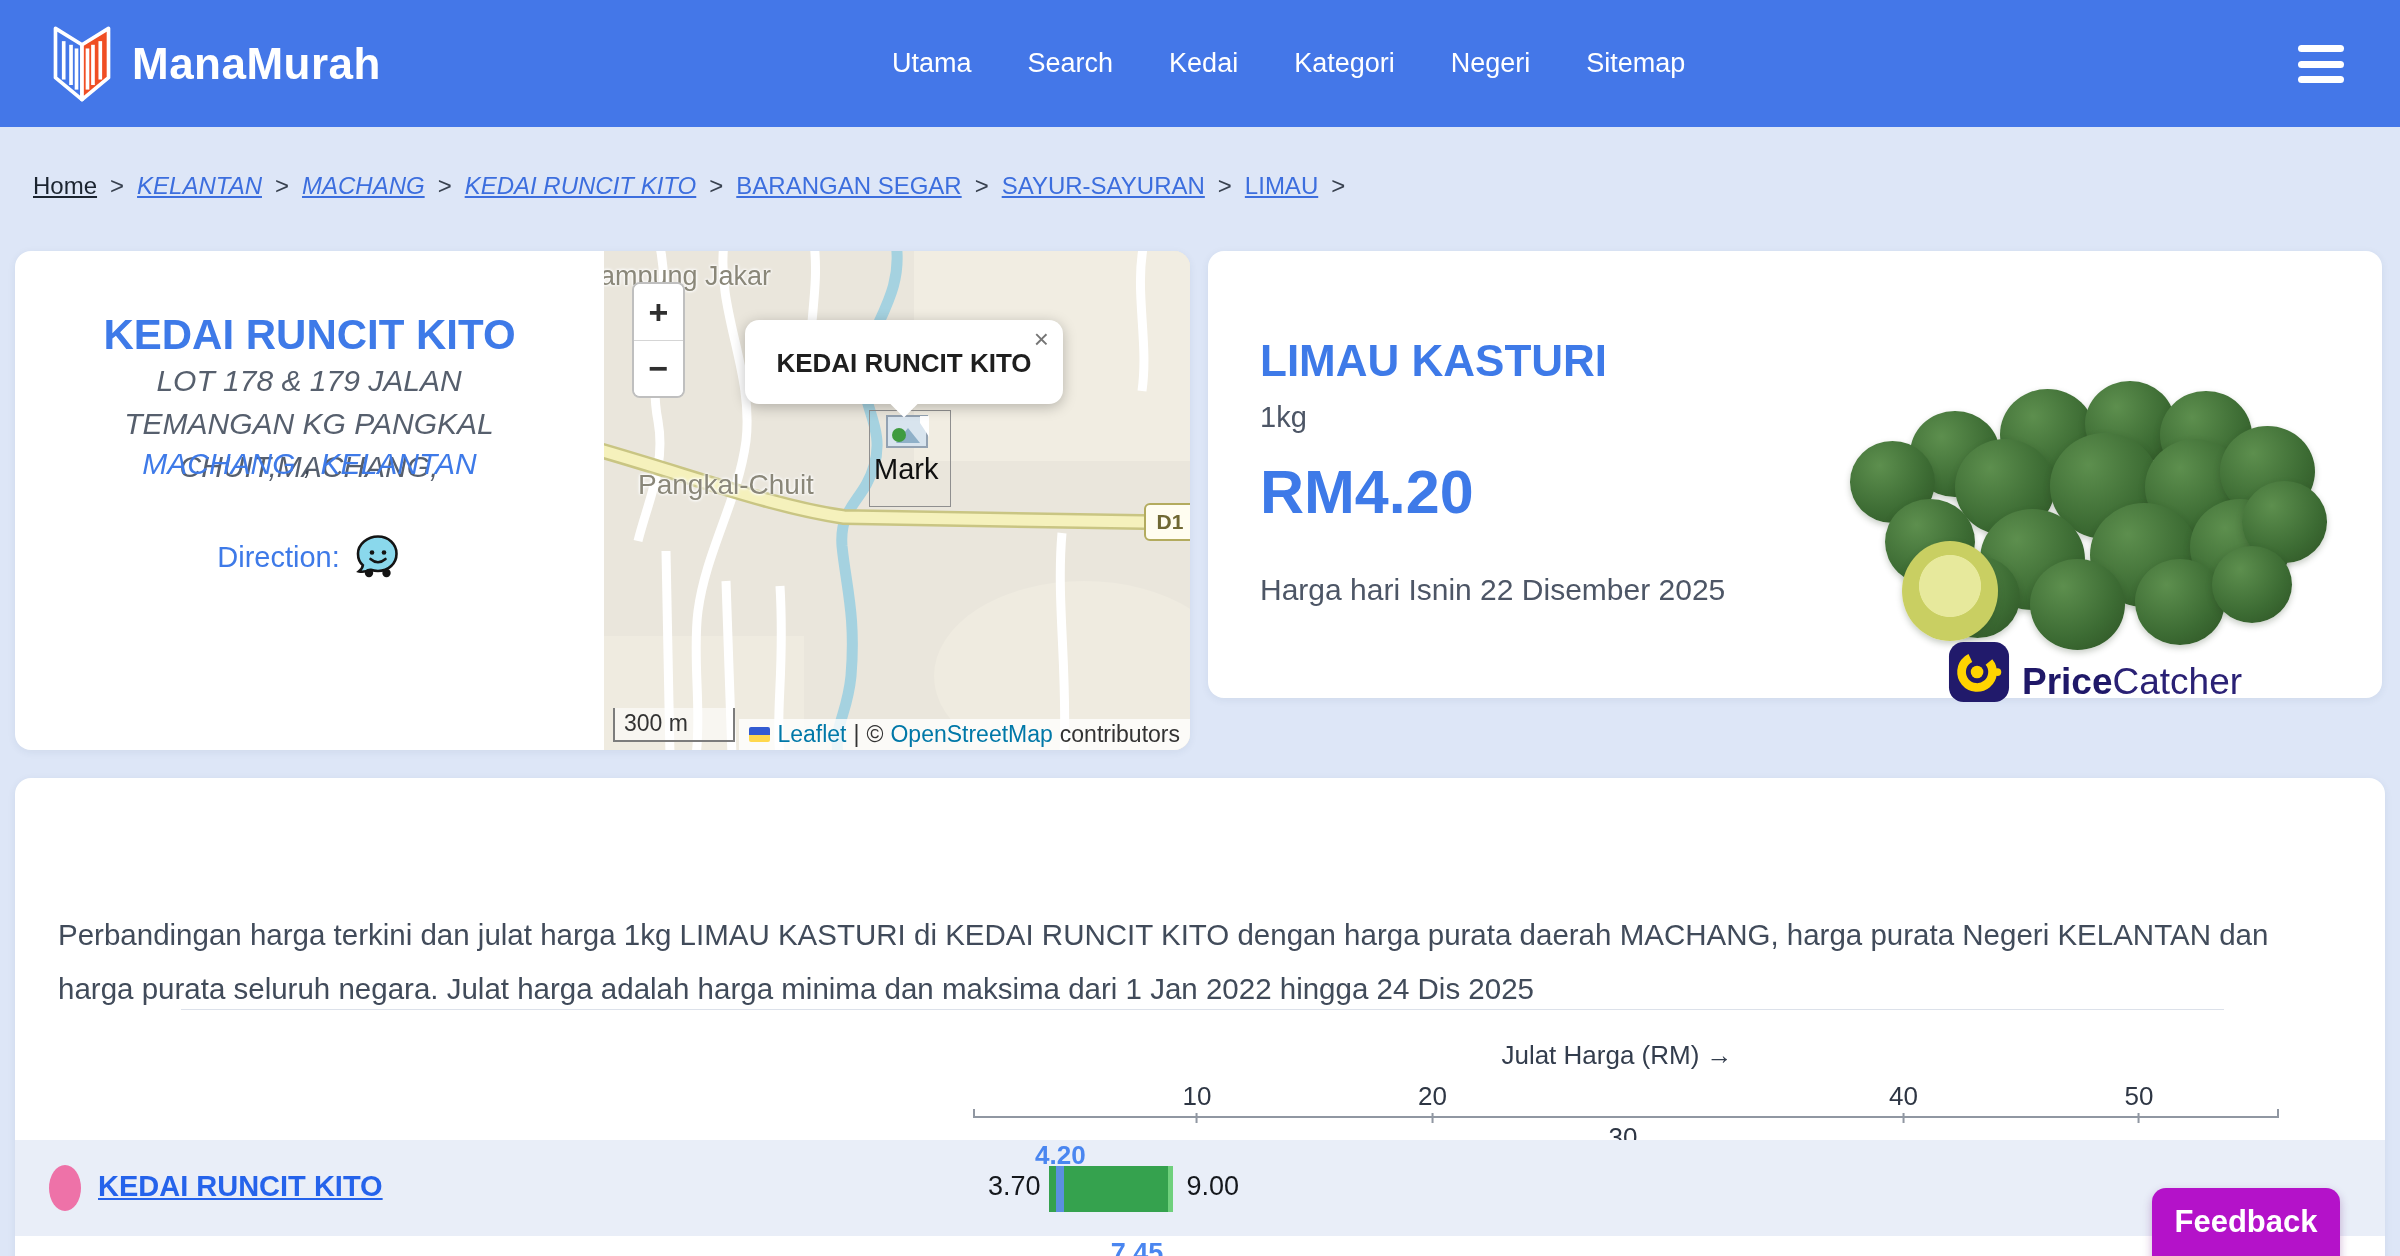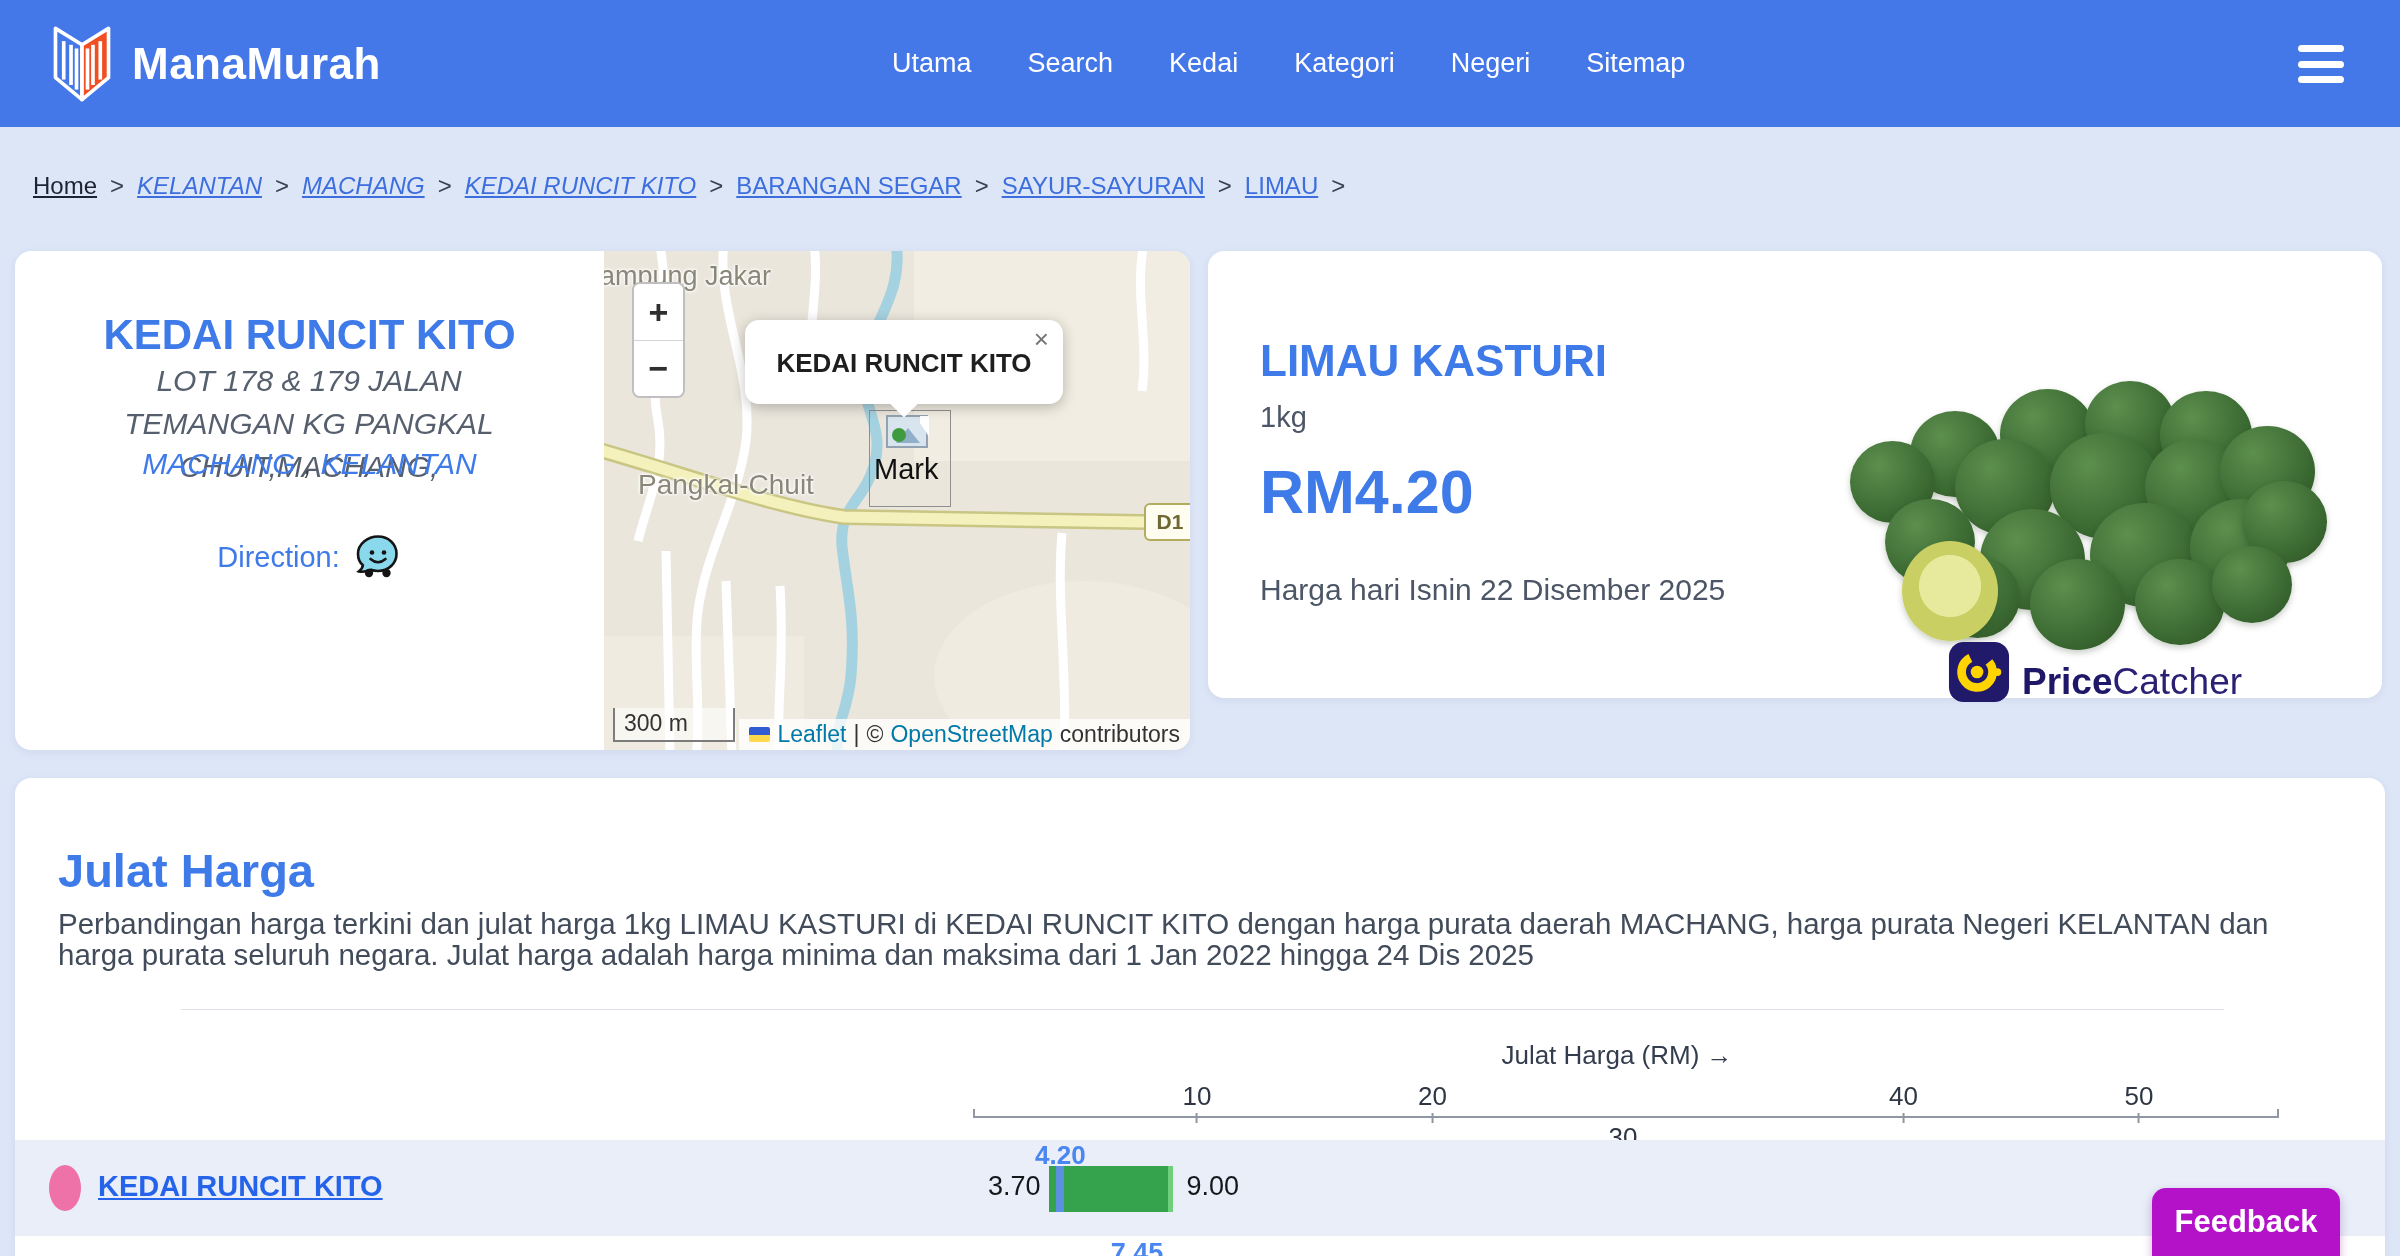--- a/index.html
+++ b/index.html
@@ -69,21 +69,21 @@
   .product-date{position:absolute;left:52px;top:322px;font-size:30px;color:#4d5666;}
   .product-image{position:absolute;left:642px;top:130px;width:445px;height:265px;}
   .lime{position:absolute;border-radius:50%;background:radial-gradient(circle at 35% 30%,#5d8f4e,#3c6b33 60%,#2e5425 95%);box-shadow:0 3px 6px rgba(40,60,30,.25);}
   .lime.cut{background:radial-gradient(circle at 50% 45%,#e7e99c 0 42%,#c9cf62 43% 76%,#8aa944 77%);}
   .pc-logo{position:absolute;left:740px;top:390px;display:flex;align-items:flex-end;gap:12px;}
   .pc-text{font-size:37px;color:#2a2175;}
   .pc-text b{color:#1f1868;font-weight:800;}
 
   
   .range-title{position:absolute;left:43px;top:26px;font-size:47px;font-weight:800;color:#3e7ae8;}
-  .range-desc{position:absolute;left:43px;top:100px;width:2290px;font-size:29.5px;line-height:31px;color:#414b5a;}
+  .range-desc{position:absolute;left:43px;top:100px;width:2290px;font-size:29.5px;line-height:54px;color:#414b5a;}
   .chart-topline{position:absolute;left:166px;top:231px;width:2043px;height:1px;background:#dce1ea;}
   .axis-label{position:absolute;left:1402px;top:262px;width:400px;text-align:center;font-size:26px;font-weight:500;color:#333d4d;}
   .axis-ticks{position:absolute;left:0;top:303px;width:2370px;height:40px;}
   .tick{position:absolute;top:0;transform:translateX(-50%);display:flex;flex-direction:column;align-items:center;}
   .tick-num{font-size:26px;color:#2e3644;}
   .tick-mark{width:2px;height:10px;background:#9097a2;margin-top:1px;}
   .axis-line{position:absolute;left:958px;top:338px;width:1306px;height:2px;background:#9097a2;}
   .axis-line:before,.axis-line:after{content:"";position:absolute;top:-7px;width:2px;height:9px;background:#9097a2;}
   .axis-line:before{left:0;}
   .axis-line:after{right:0;}
@@ -270,21 +270,20 @@
         <rect x="1" y="1" width="62" height="62" rx="15" fill="#211a6b"></rect>
         <circle cx="30" cy="32" r="16" fill="none" stroke="#ffd400" stroke-width="9" stroke-dasharray="79 27" transform="rotate(-40 30 32)"></circle>
         <circle cx="30" cy="32" r="6.5" fill="#ffd400"></circle>
         <circle cx="51" cy="32" r="4" fill="#ffd400"></circle>
       </svg>
       <span class="pc-text"><b>Price</b><span>Catcher</span></span>
     </div>
   </section>
 
   <section class="card range-card">
-    <h2 class="range-title">Julat Harga</h2>
     <p class="range-desc">Perbandingan harga terkini dan julat harga 1kg LIMAU KASTURI di KEDAI RUNCIT KITO dengan harga purata daerah MACHANG, harga purata Negeri KELANTAN dan harga purata seluruh negara. Julat harga adalah harga minima dan maksima dari 1 Jan 2022 hingga 24 Dis 2025</p>
 
     <div class="chart-topline"></div>
     <div class="axis-label">Julat Harga (RM) →</div>
     <div class="axis-ticks" id="axis-ticks">
         <div class="tick" style="left: 1182px;">
           <span class="tick-num">10</span>
           <i class="tick-mark"></i>
         </div>
         <div class="tick" style="left: 1417.5px;">

